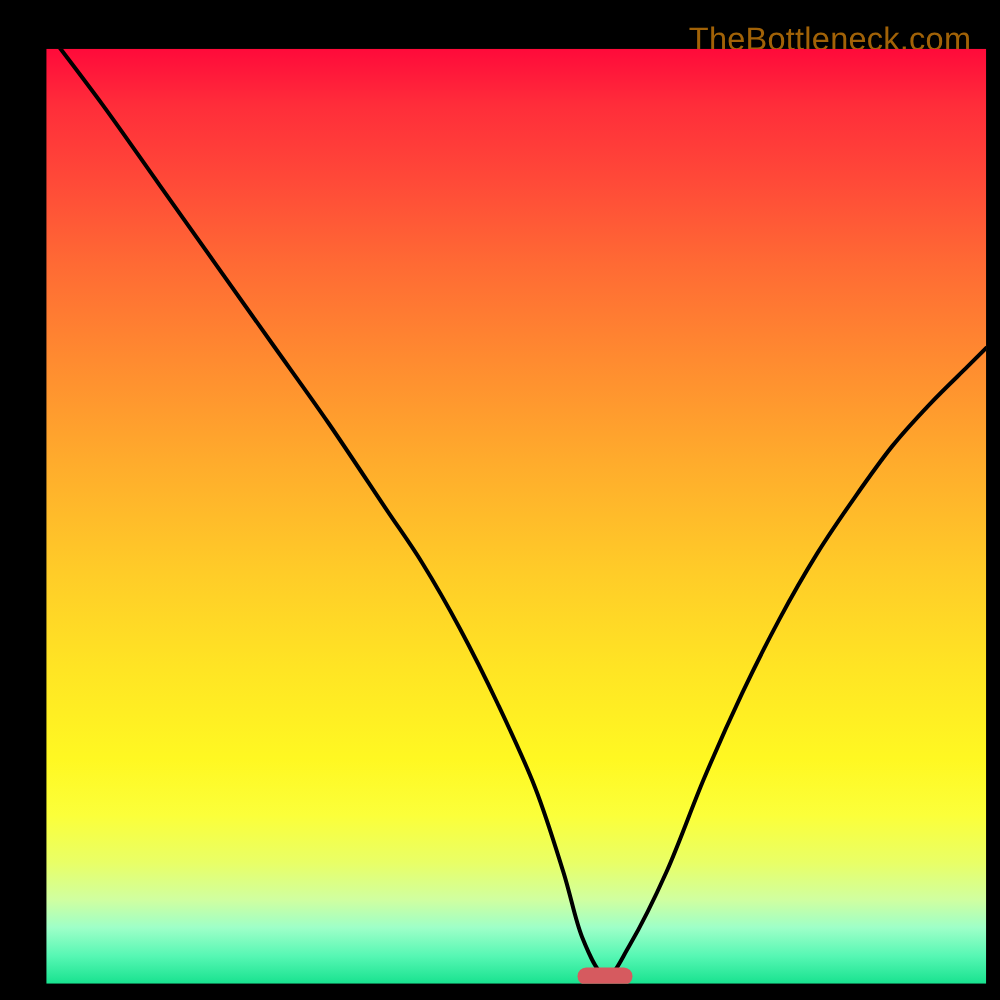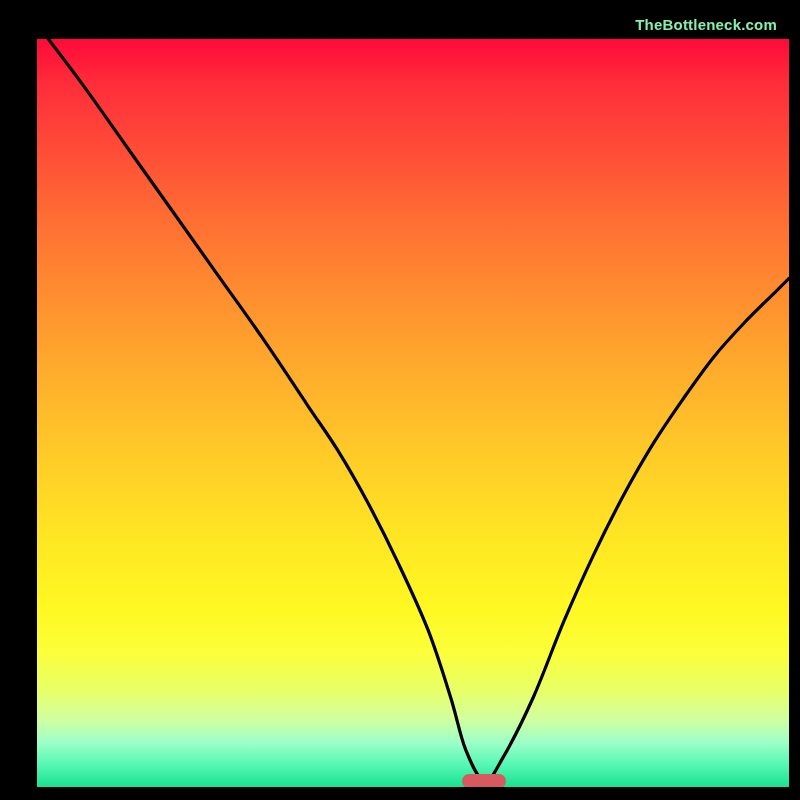--- a/index.html
+++ b/index.html
@@ -57,24 +57,24 @@
     width: 44px;
     height: 14px;
     border-radius: 7px;
     background: #d65a5f;
     transform: translate(-50%, -50%);
   }
   .watermark {
     position: absolute;
     top: 3px;
     right: 10px;
-    color: #86efac;
-    font-size: 15px;
+    color: #a16207;
+    font-size: 26px;
     letter-spacing: 0.2px;
-    font-weight: 700;
+    font-weight: 400;
   }
 </style>
 </head>
 <body>
 
 <div class="frame">
 
   <div class="watermark">TheBottleneck.com</div>
 
   <div class="plot-area">

